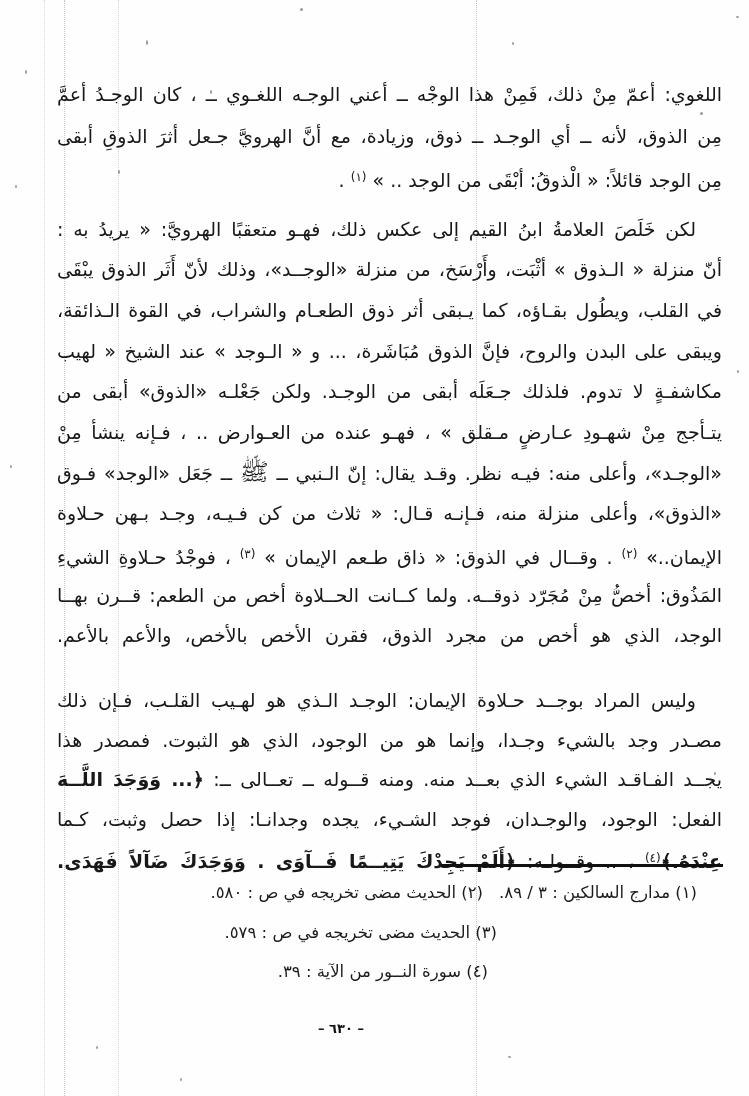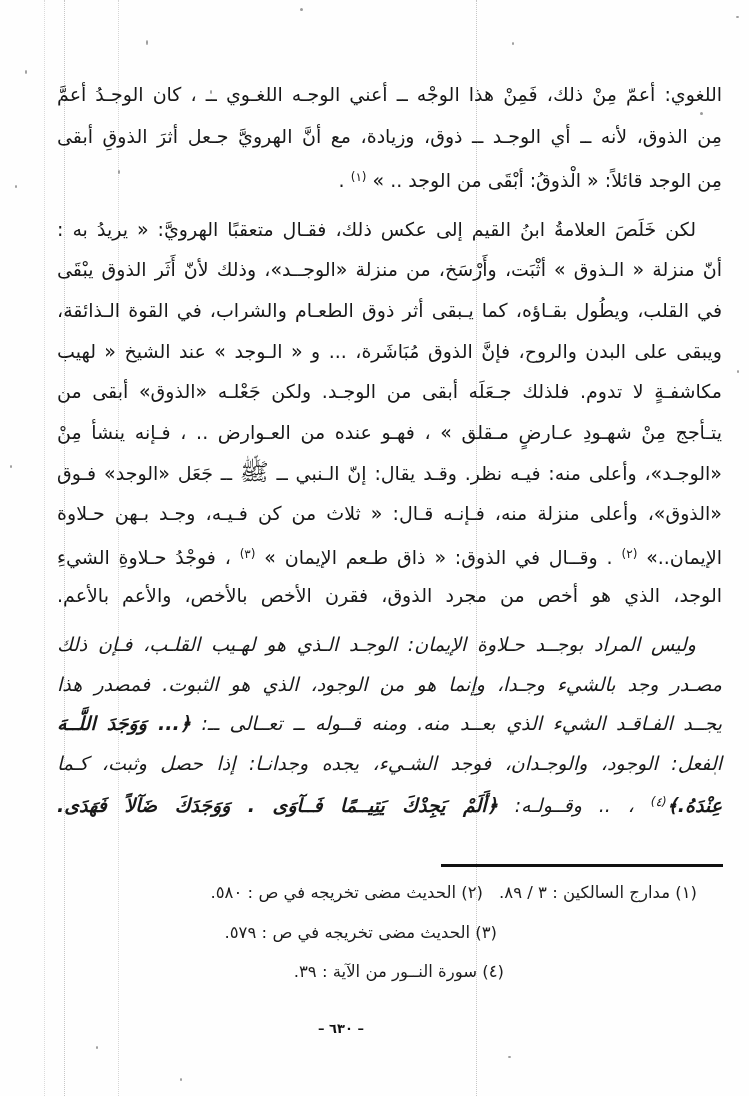--- a/index.html
+++ b/index.html
@@ -11,33 +11,33 @@
   .body-text{position:absolute;top:74px;right:27px;left:57px;}
   .para{direction:rtl;}
   .bline{
     text-align:justify;text-align-last:justify;
     font-size:19px;white-space:nowrap;
   }
   .para0 .bline{height:41.5px;line-height:41.5px;}
   .para1 .bline{height:40.7px;line-height:40.7px;}
   .para2 .bline{height:39.5px;line-height:39.5px;}
   .para0{margin-bottom:10px;}
-  .para2{margin-top:10px;font-style:italic;}
+  .para2{margin-top:25px;}
   .bline.end{text-align-last:right;}
   .bline.indent{padding-right:26px;}
   .fnref{font-size:12px;vertical-align:6px;letter-spacing:0;}
   .bq{font-weight:bold;}
   .saw{font-size:24px;line-height:0;}
   
   .fn-sep{position:absolute;top:864px;left:441px;width:282px;height:3px;background:#101010;}
   .fn{position:absolute;font-size:16.5px;white-space:nowrap;direction:rtl;color:#1c1c1c;text-align:right;}
   .fn1{top:883px;right:52px;}
   .fn2{top:883px;right:266px;}
   .fn3{top:923px;right:252px;}
-  .fn4{top:962px;right:245px;}
+  .fn4{top:962px;right:261px;}
   
   .pageno{
     position:absolute;top:1021px;left:276px;width:130px;text-align:center;
     font-size:13px;font-weight:bold;letter-spacing:2px;color:#111;
   }
   
   .vline{position:absolute;top:0;height:1096px;width:0;border-left:1px dotted #9a9a9a;}
   .vl1{left:44px;opacity:.35;}
   .vl2{left:64px;opacity:.55;}
   .vl3{left:118px;opacity:.4;}
@@ -71,29 +71,30 @@
     <div class="speck" style="left:508px;top:1056px;width:3px;height:2px;"></div>
   </div>
 
   <div class="body-text" id="body-text">
       <div class="para para0">
         <div class="bline"><span>اللغوي: أعمّ مِنْ ذلك، فَمِنْ هذا الوجْه ــ أعني الوجـه اللغـوي ــ ، كان الوجـدُ أعمَّ</span></div>
         <div class="bline"><span>مِن الذوق، لأنه ــ أي الوجـد ــ ذوق، وزيادة، مع أنَّ الهرويَّ جـعل أثرَ الذوقِ أبقى</span></div>
         <div class="bline end"><span>مِن الوجد قائلاً: « الْذوقُ: أبْقَى من الوجد .. » </span><span class="fnref">(١)</span><span> .</span></div>
       </div>
       <div class="para para1">
-        <div class="bline indent"><span>لكن خَلَصَ العلامةُ ابنُ القيم إلى عكس ذلك، فقـال متعقبًا الهرويَّ: « يريدُ به :</span></div>
+        <div class="bline indent"><span>لكن خَلَصَ العلامةُ ابنُ القيم إلى عكس ذلك، فهـو متعقبًا الهرويَّ: « يريدُ به :</span></div>
         <div class="bline"><span>أنّ منزلة « الـذوق » أثْبَت، وأَرْسَخ، من منزلة «الوجــد»، وذلك لأنّ أَثَر الذوق يبْقَى</span></div>
         <div class="bline"><span>في القلب، ويطُول بقـاؤه، كما يـبقى أثر ذوق الطعـام والشراب، في القوة الـذائقة،</span></div>
         <div class="bline"><span>ويبقى على البدن والروح، فإنَّ الذوق مُبَاشَرة، ... و « الـوجد » عند الشيخ « لهيب</span></div>
         <div class="bline"><span>مكاشفـةٍ لا تدوم. فلذلك جـعَلَه أبقى من الوجـد. ولكن جَعْلـه «الذوق» أبقى من</span></div>
         <div class="bline"><span>يتـأجج مِنْ شهـودِ عـارضٍ مـقلق » ، فهـو عنده من العـوارض .. ، فـإنه ينشأ مِنْ</span></div>
         <div class="bline"><span>«الوجـد»، وأعلى منه: فيـه نظر. وقـد يقال: إنّ الـنبي ــ </span><span class="saw">ﷺ</span><span> ــ جَعَل «الوجد» فـوق</span></div>
         <div class="bline"><span>«الذوق»، وأعلى منزلة منه، فـإنـه قـال: « ثلاث من كن فـيـه، وجـد بـهن حـلاوة</span></div>
         <div class="bline"><span>الإيمان..» </span><span class="fnref">(٢)</span><span> . وقــال في الذوق: « ذاق طـعم الإيمان » </span><span class="fnref">(٣)</span><span> ، فوجْدُ حـلاوةِ الشيءِ</span></div>
+        <div class="bline"><span>المَذُوق: أخصُّ مِنْ مُجَرّد ذوقــه. ولما كــانت الحــلاوة أخص من الطعم: قــرن بهــا</span></div>
         <div class="bline"><span>الوجد، الذي هو أخص من مجرد الذوق، فقرن الأخص بالأخص، والأعم بالأعم.</span></div>
       </div>
       <div class="para para2">
         <div class="bline indent"><span>وليس المراد بوجــد حـلاوة الإيمان: الوجـد الـذي هو لهـيب القلـب، فـإن ذلك</span></div>
         <div class="bline"><span>مصـدر وجد بالشيء وجـدا، وإنما هو من الوجود، الذي هو الثبوت. فمصدر هذا</span></div>
         <div class="bline"><span>يجــد الفـاقـد الشيء الذي بعــد منه. ومنه قــوله ــ تعــالى ــ: </span><span class="bq">﴿... وَوَجَدَ اللَّــهَ</span></div>
         <div class="bline"><span>الفعل: الوجود، والوجـدان، فوجد الشـيء، يجده وجدانـا: إذا حصل وثبت، كـما</span></div>
         <div class="bline"><span class="bq">عِنْدَهُ.﴾</span><span class="fnref">(٤)</span><span> ، .. وقــولـه: </span><span class="bq">﴿أَلَمْ يَجِدْكَ يَتِيــمًا فَــآوَى . وَوَجَدَكَ ضَآلاً فَهَدَى.</span></div>
       </div>
     </div>

